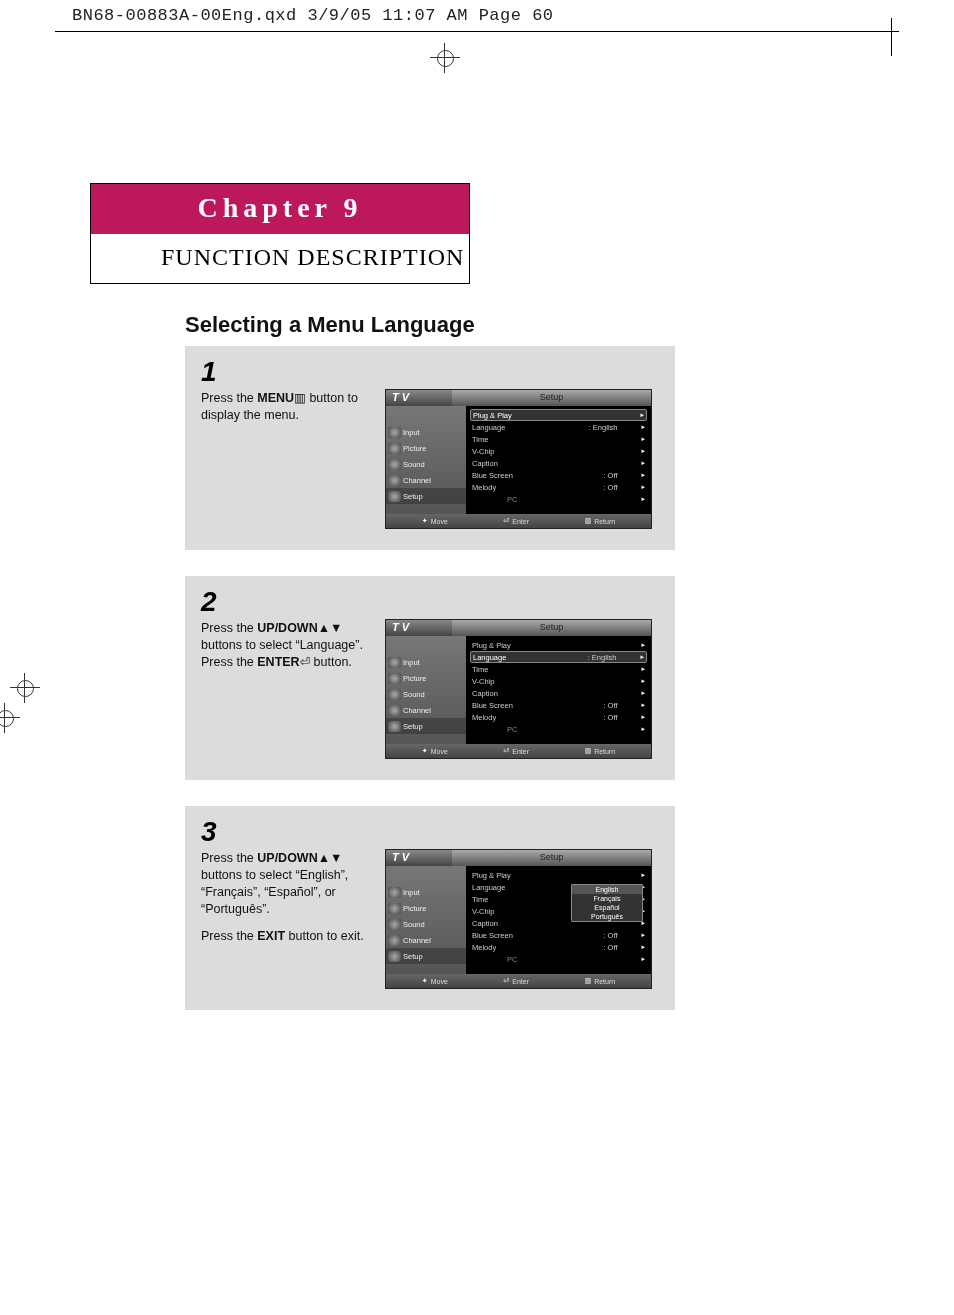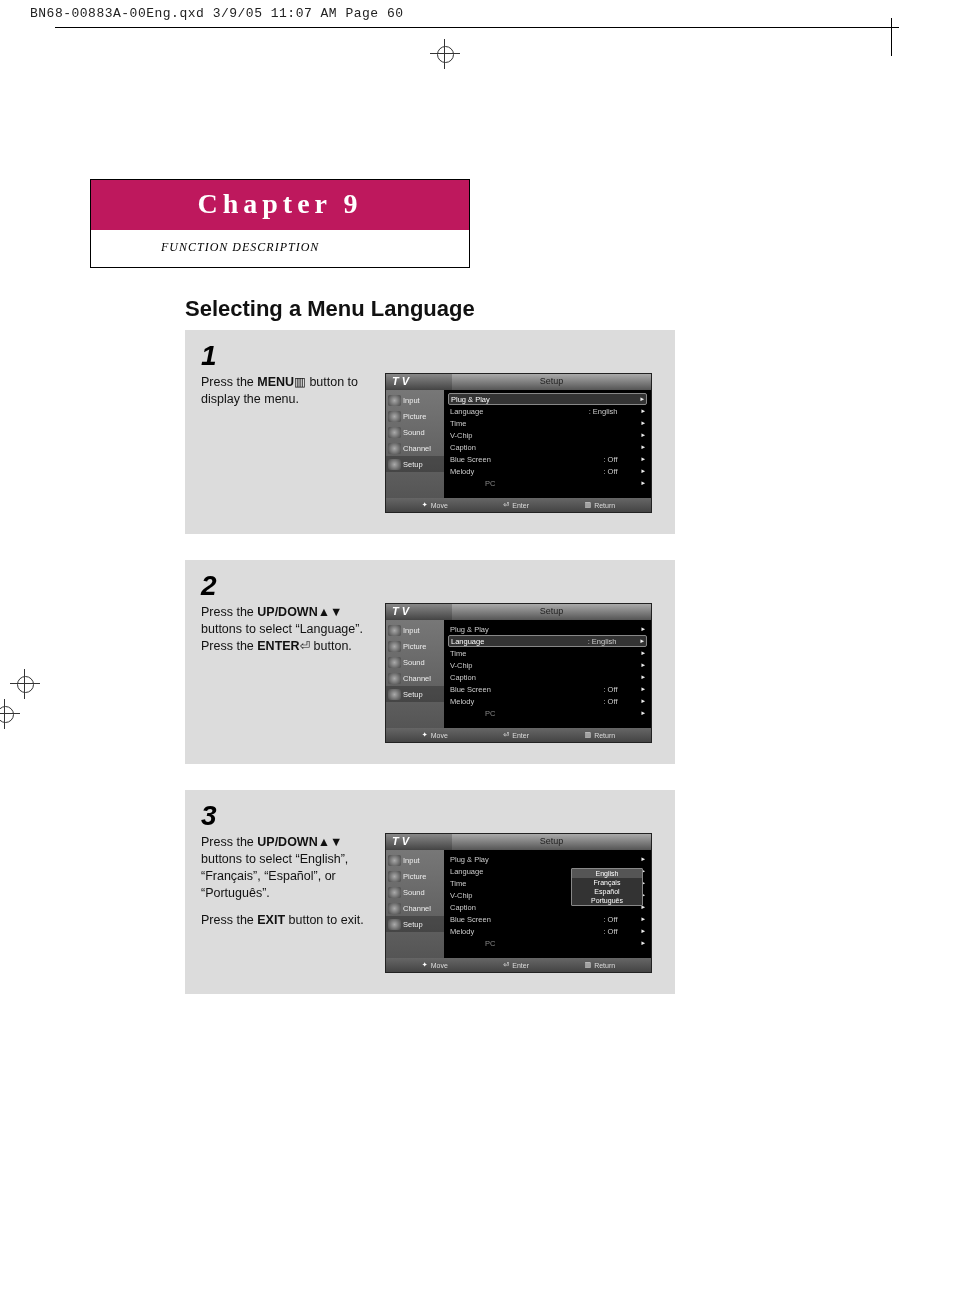--- a/index.html
+++ b/index.html
@@ -5,22 +5,22 @@
   body {
     margin: 0;
     padding: 0;
     font-family: Arial, Helvetica, sans-serif;
     background: #fff;
     width: 954px;
     position: relative;
   }
   .print-header {
     font-family: "Courier New", monospace;
-    font-size: 13px;
-    padding: 6px 30px;
+    font-size: 17px;
+    padding: 6px 72px;
     color: #222;
     letter-spacing: 0.5px;
   }
   .crop-top {
     position: absolute;
     top: 10px;
     left: 430px;
   }
   .side-reg-left {
     position: absolute;
@@ -60,25 +60,24 @@
     color: #fff;
     font-family: Georgia, 'Times New Roman', serif;
     font-size: 28px;
     font-weight: bold;
     letter-spacing: 5px;
     text-align: center;
     padding: 8px 0 10px 0;
   }
   .chapter-sub {
     font-family: Georgia, 'Times New Roman', serif;
-    font-size: 12px;
+    font-size: 24px;
     letter-spacing: 1px;
     padding: 10px 0 12px 70px;
     font-variant: small-caps;
-    font-style: italic;
   }
 
   .section-title {
     font-size: 22px;
     font-weight: bold;
     margin: 28px 0 8px 95px;
     color: #111;
     font-family: Arial, Helvetica, sans-serif;
   }
 
@@ -138,23 +137,23 @@
     text-align: center;
     font-size: 9px;
     color: #222;
     line-height: 15px;
   }
   .osd-body {
     display: flex;
     min-height: 108px;
   }
   .osd-side {
-    width: 58px;
+    width: 80px;
     background: linear-gradient(#777, #555);
-    padding-top: 2px;
+    padding-top: 18px;
   }
   .side-item {
     font-size: 7.5px;
     color: #eee;
     padding: 3px 0 3px 2px;
     height: 16px;
     box-sizing: border-box;
     display: flex;
     align-items: center;
     gap: 2px;

